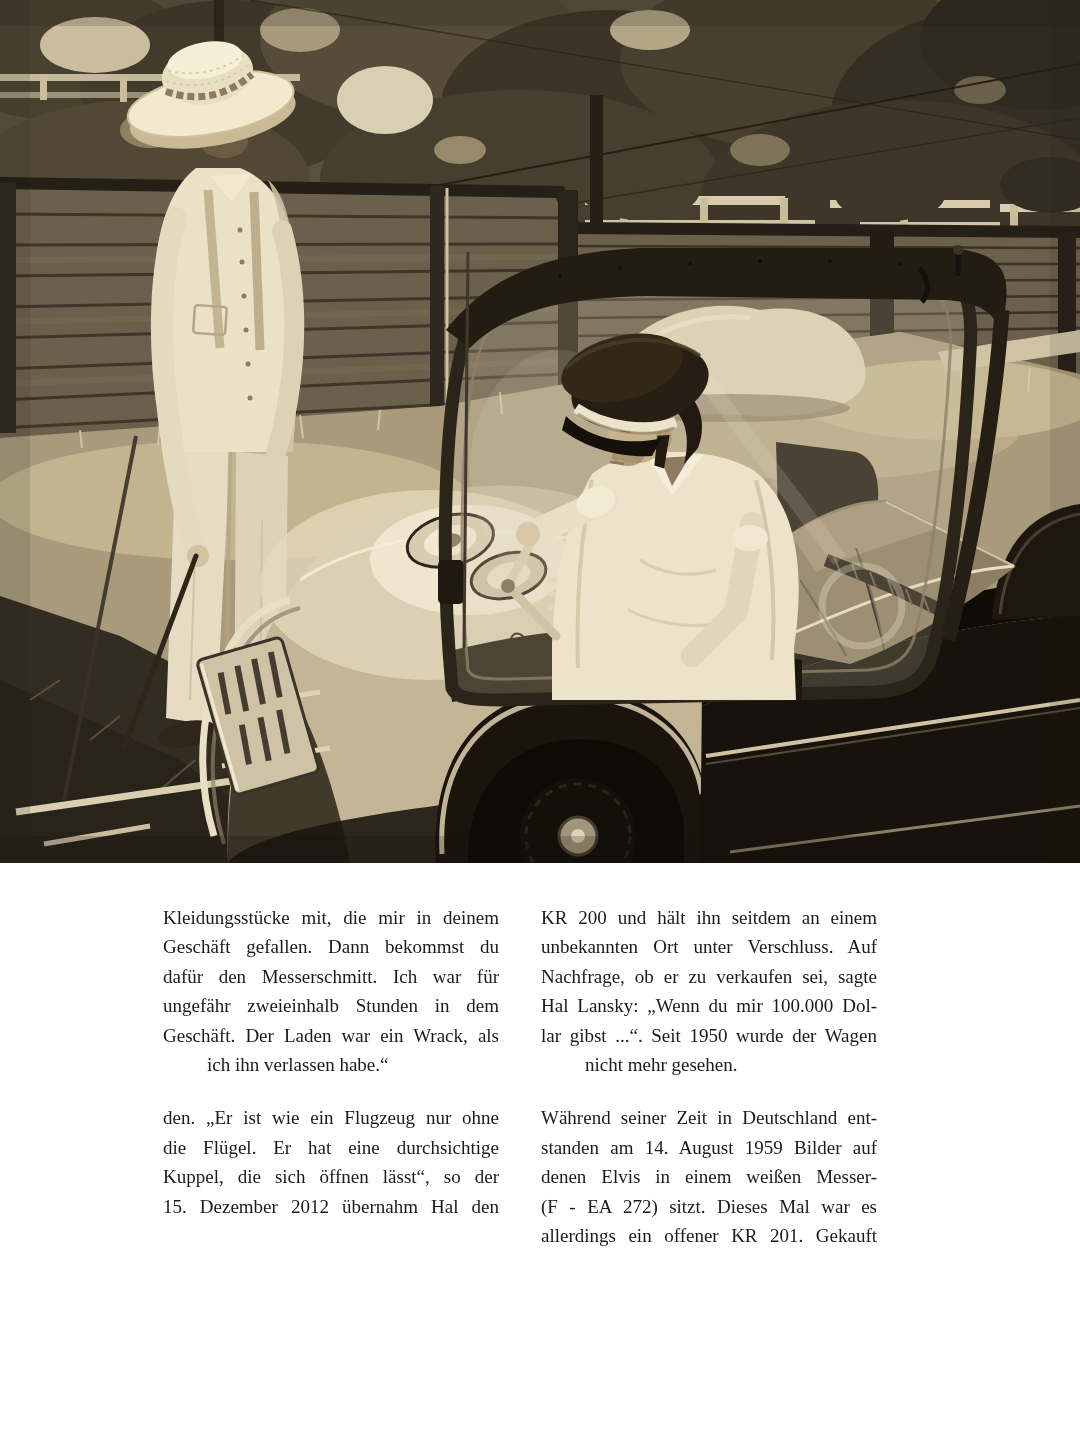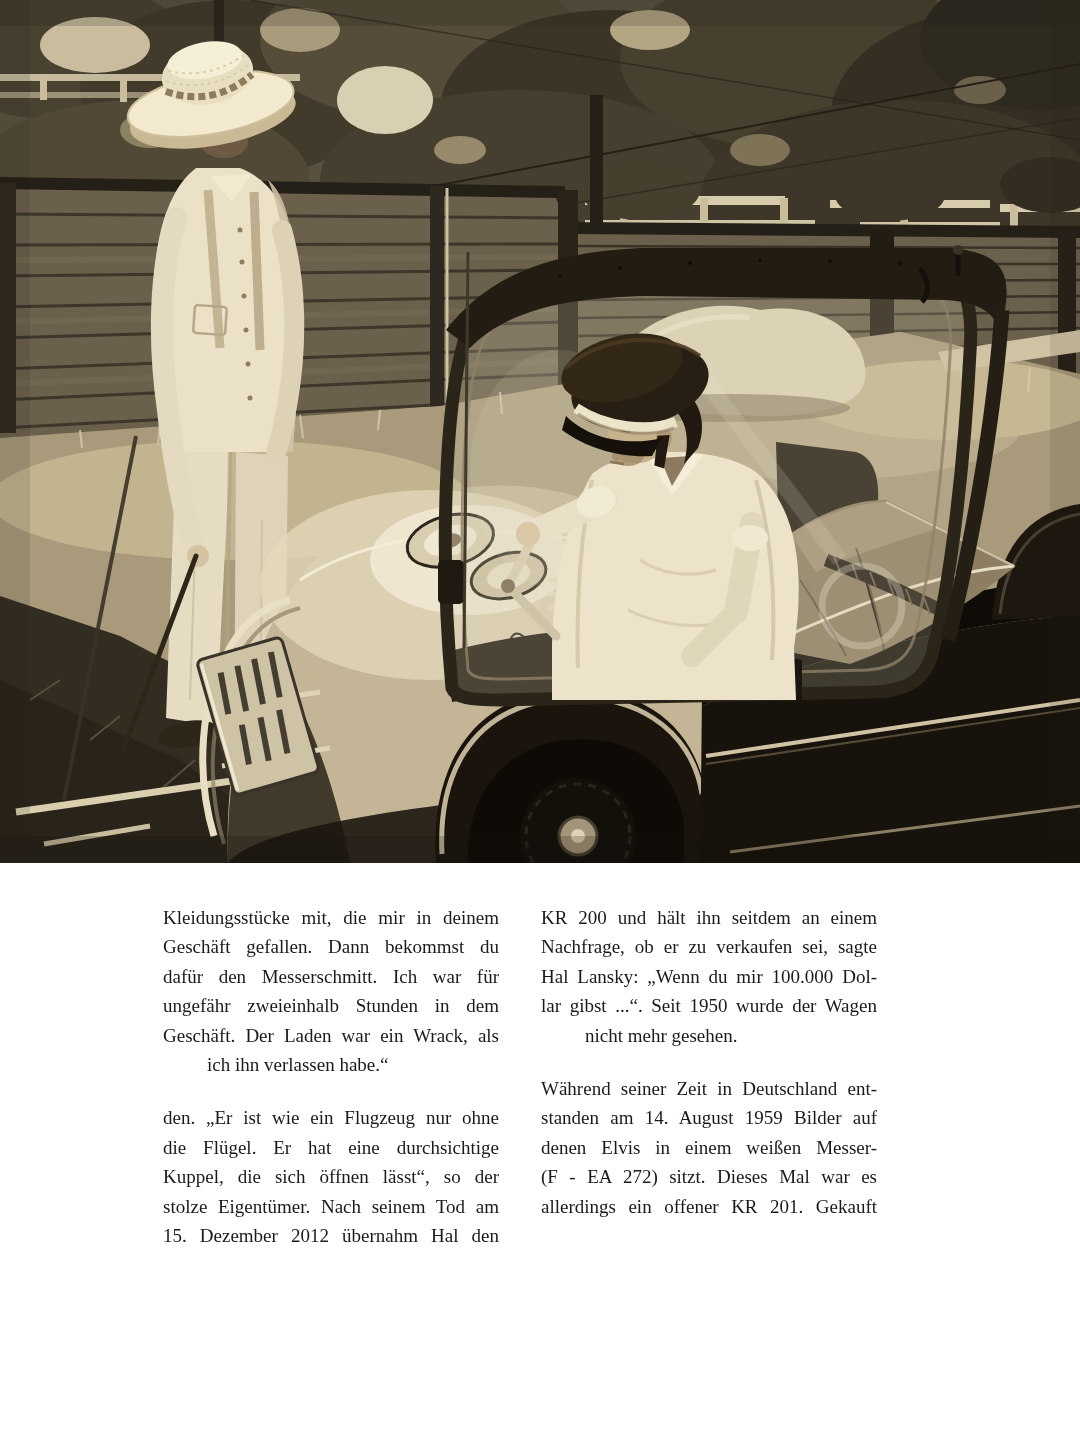--- a/index.html
+++ b/index.html
@@ -336,27 +336,27 @@
         <div class="line">Geschäft gefallen. Dann bekommst du</div>
         <div class="line">dafür den Messerschmitt. Ich war für</div>
         <div class="line">ungefähr zweieinhalb Stunden in dem</div>
         <div class="line">Geschäft. Der Laden war ein Wrack, als</div>
         <div class="line last">ich ihn verlassen habe.“</div>
       </div>
       <div class="paragraph">
         <div class="line">den. „Er ist wie ein Flugzeug nur ohne</div>
         <div class="line">die Flügel. Er hat eine durchsichtige</div>
         <div class="line">Kuppel, die sich öffnen lässt“, so der</div>
-        <div class="line">stolze Eigentümer. Nach seinem Tod am</div>
         <div class="line">15. Dezember 2012 übernahm Hal den</div>
       </div>
     </section>
   <section class="col col-right">
       <div class="paragraph">
         <div class="line">KR 200 und hält ihn seitdem an einem</div>
+        <div class="line">unbekannten Ort unter Verschluss. Auf</div>
         <div class="line">Nachfrage, ob er zu verkaufen sei, sagte</div>
         <div class="line">Hal Lansky: „Wenn du mir 100.000 Dol-</div>
         <div class="line">lar gibst ...“. Seit 1950 wurde der Wagen</div>
         <div class="line last">nicht mehr gesehen.</div>
       </div>
       <div class="paragraph">
         <div class="line">Während seiner Zeit in Deutschland ent-</div>
         <div class="line">standen am 14. August 1959 Bilder auf</div>
         <div class="line">denen Elvis in einem weißen Messer-</div>
         <div class="line">(F - EA 272) sitzt. Dieses Mal war es</div>

